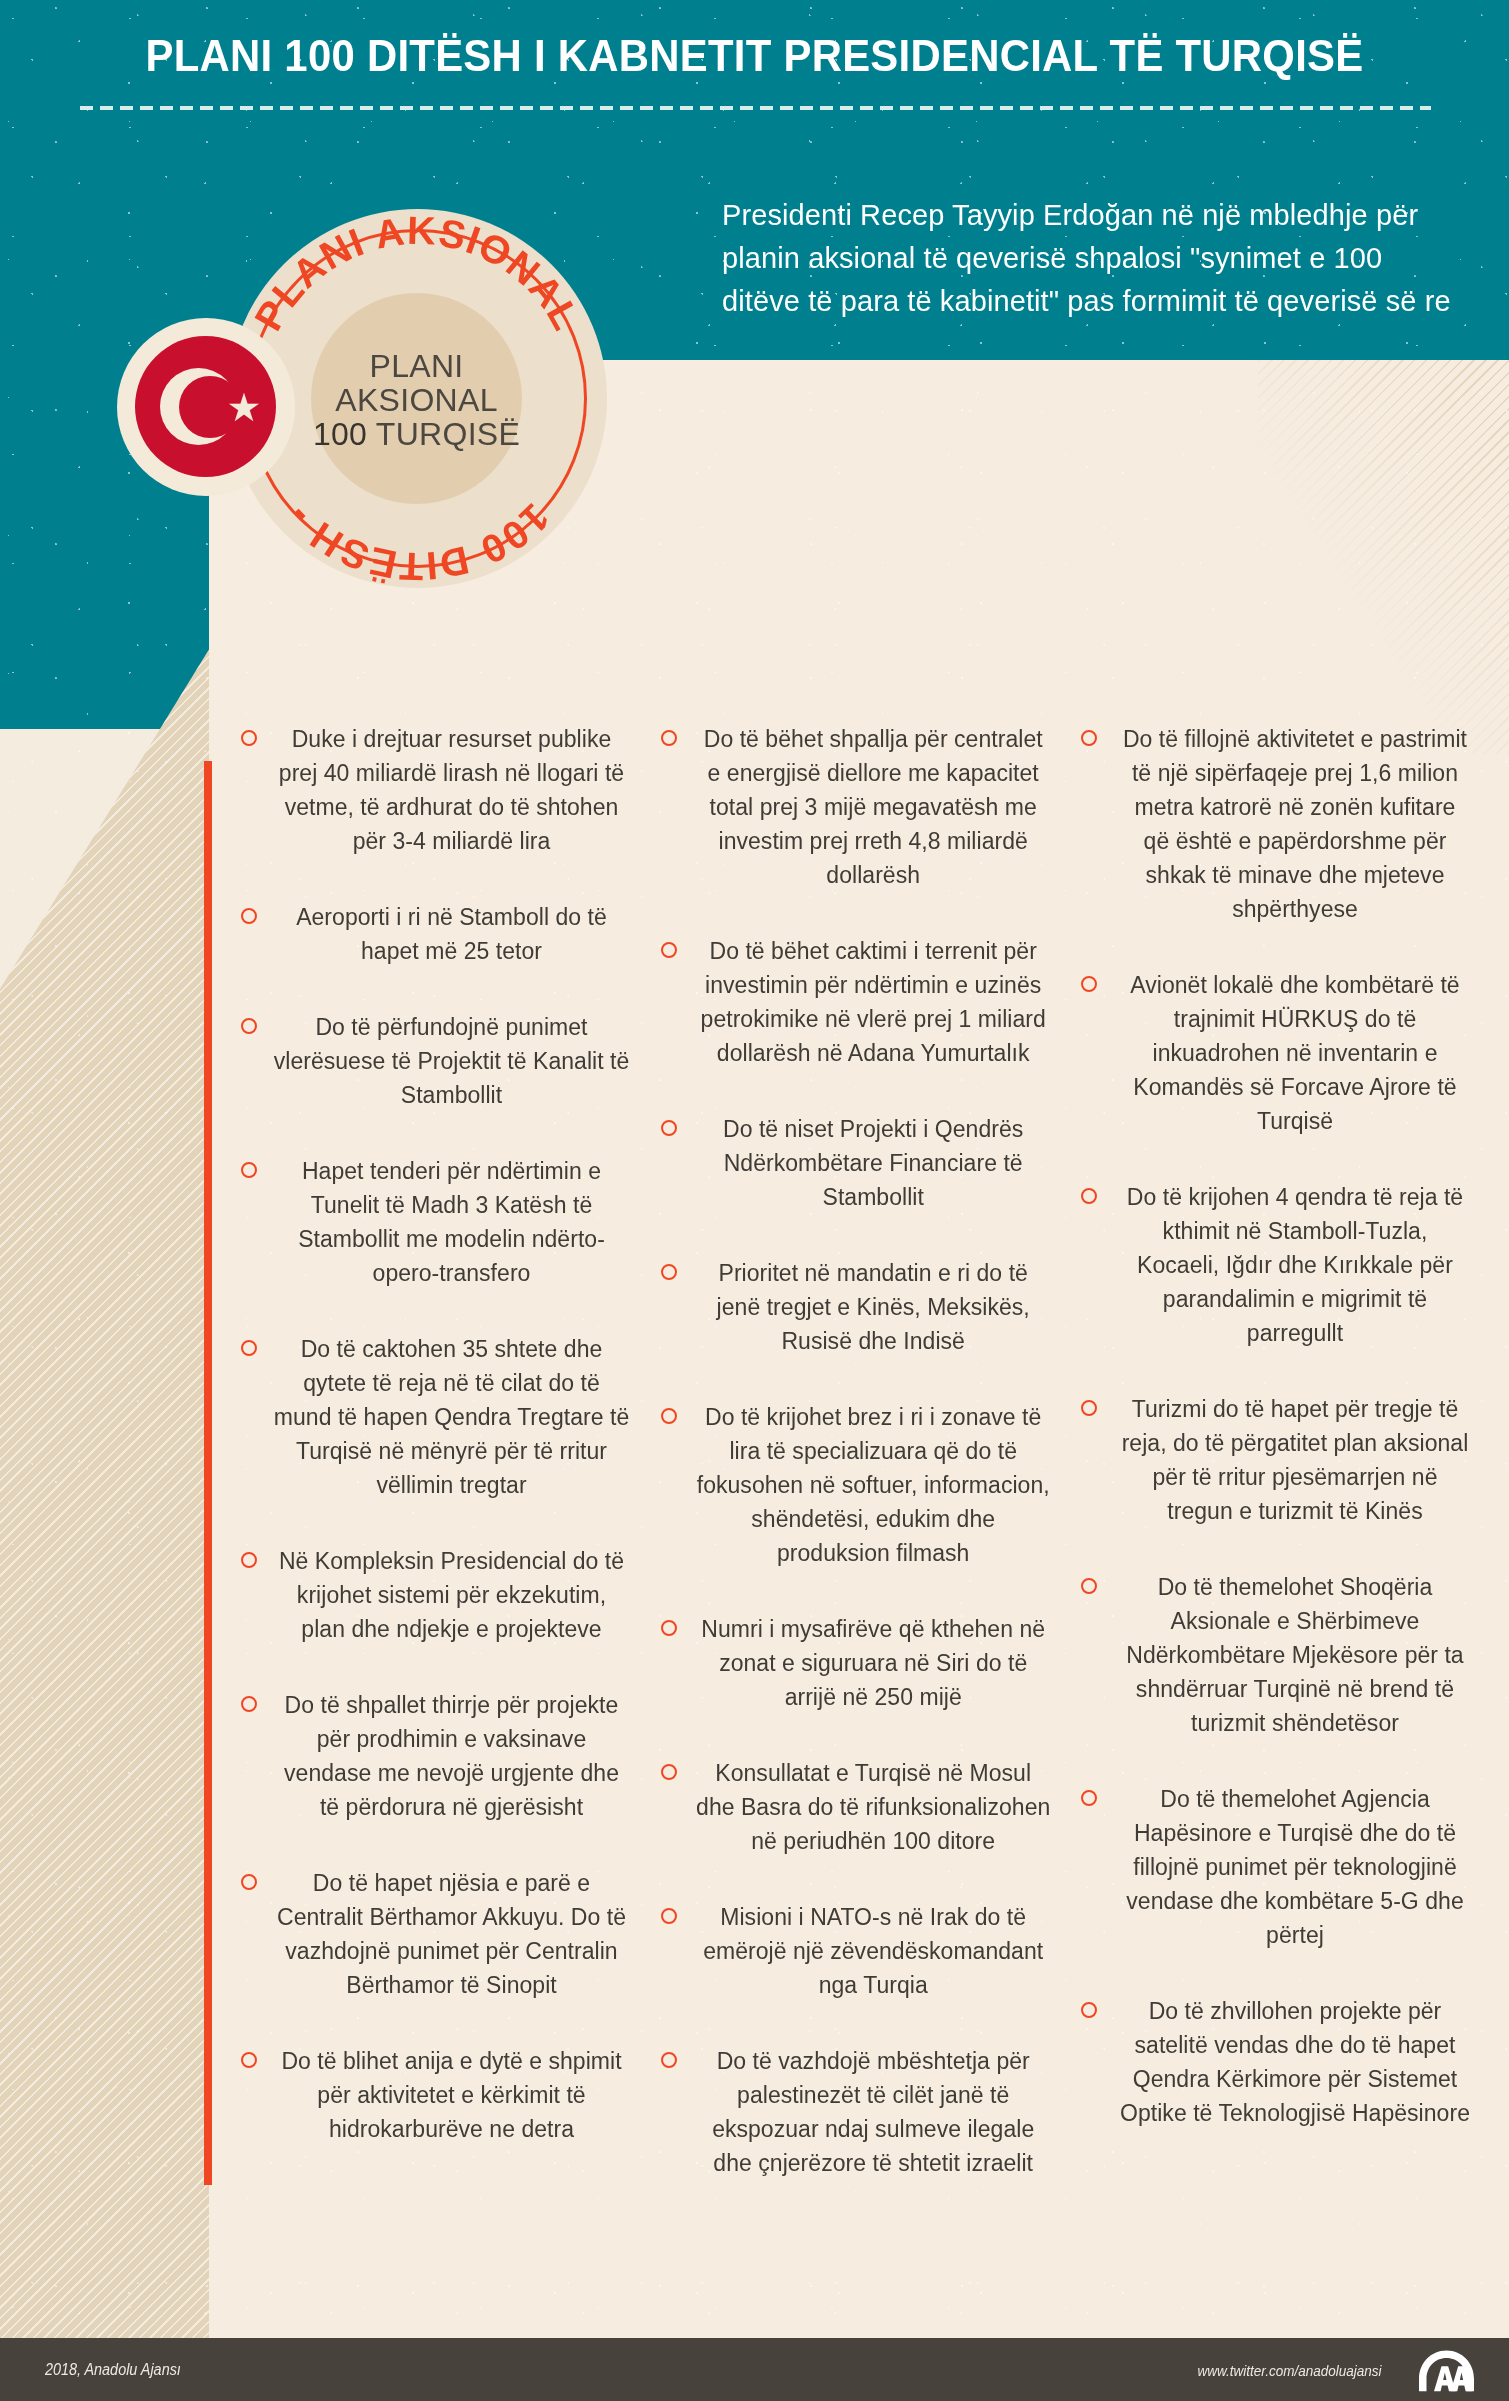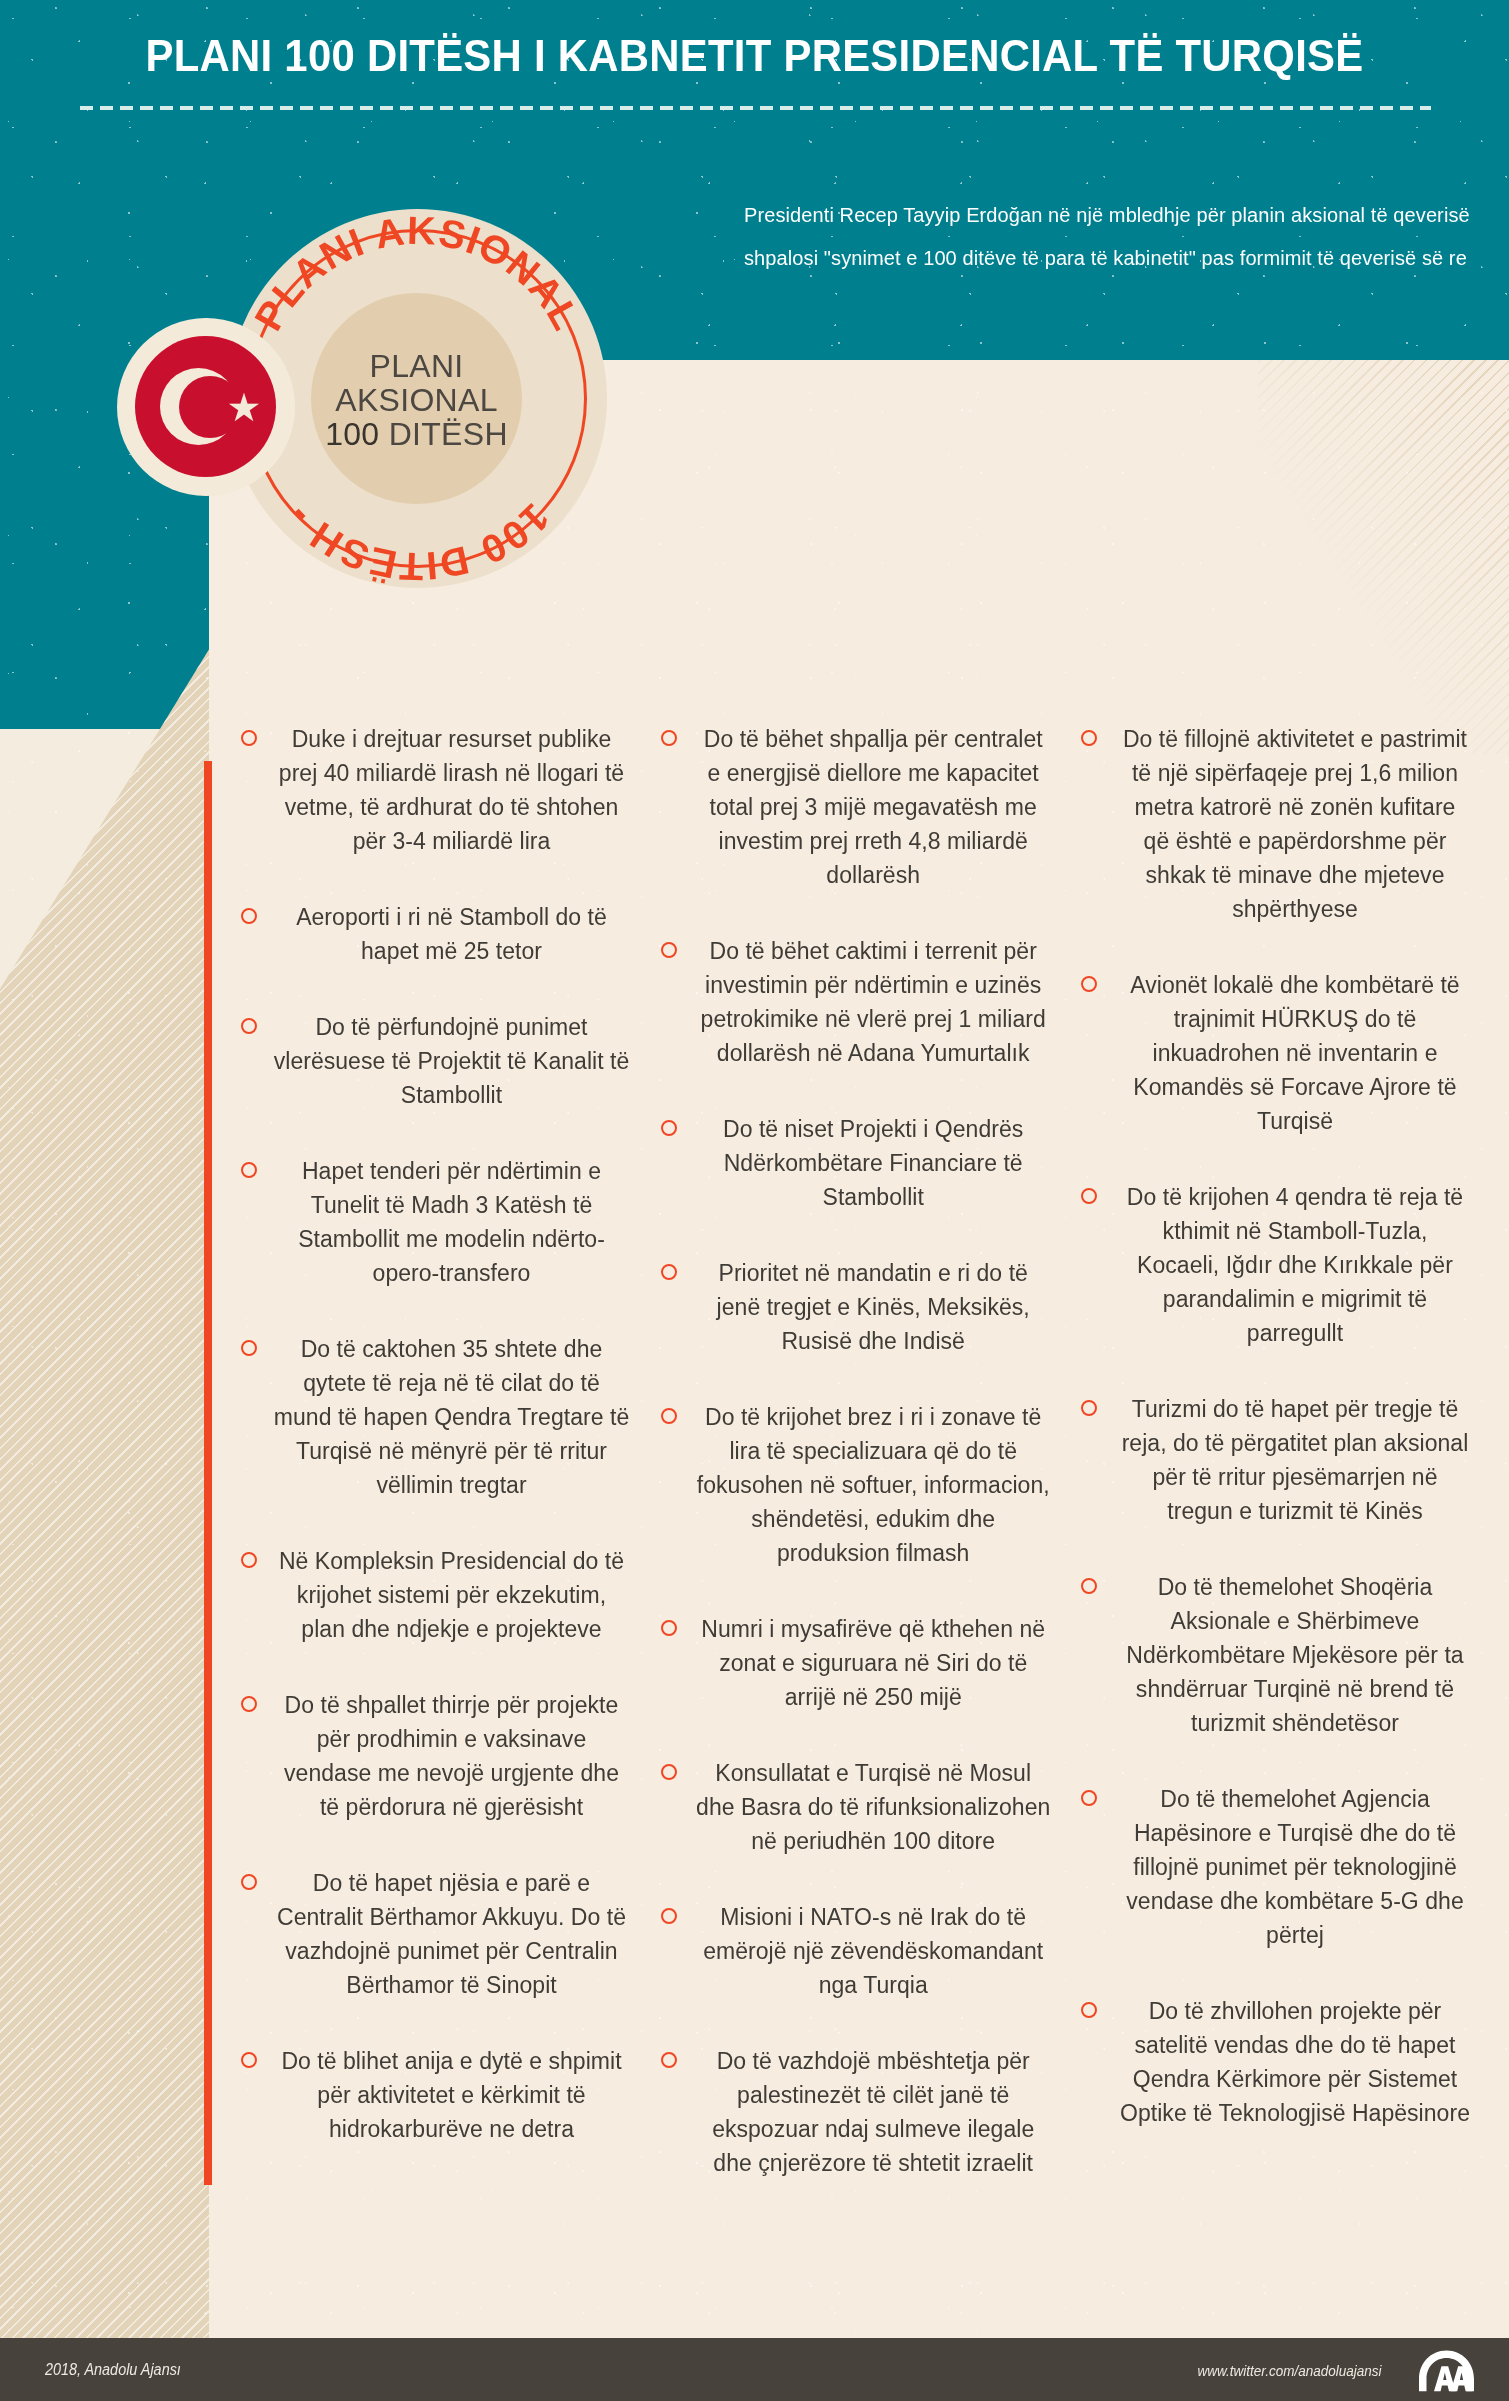--- a/index.html
+++ b/index.html
@@ -80,23 +80,23 @@
     transform-origin: center top;
   }
   .header-rule {
     position: absolute; left: 80px; top: 106px; width: 1351px; height: 4.2px;
     background: repeating-linear-gradient(to right,
       #d8ece9 0 12.6px, rgba(0,0,0,0) 12.6px 20px);
   }
 
   
   .intro {
-    position: absolute; left: 744px; top: 194px; width: 746px;
+    position: absolute; left: 722px; top: 194px; width: 746px;
     color: #ffffff;
-    font-size: 20px;
+    font-size: 29px;
     line-height: 43px;
     letter-spacing: 0.1px;
   }
 
   
   .badge-wrap { position: absolute; left: 117px; top: 209px; width: 486px; height: 436px; }
   .badge-outer {
     position: absolute; left: 111px; top: 0; width: 379px; height: 379px;
     border-radius: 50%; background: #ece0cc;
   }
@@ -212,21 +212,21 @@
       </text>
       <text>
         <textPath href="#arcBot" startOffset="50%" text-anchor="middle">100 DITËSH -</textPath>
       </text>
     </svg>
 
     <div class="badge-center">
       <div>PLANI</div>
       <div>AKSIONAL</div>
       <div>
-        <b>100</b><span> DITËSH</span>
+        <b>100</b><span> TURQISË</span>
       </div>
     </div>
 
     <div class="flag-disc-outer"></div>
     <div class="flag-disc">
       <div class="crescent-o"></div>
       <div class="crescent-i"></div>
       <div class="flag-star">★</div>
     </div>
   </div>

